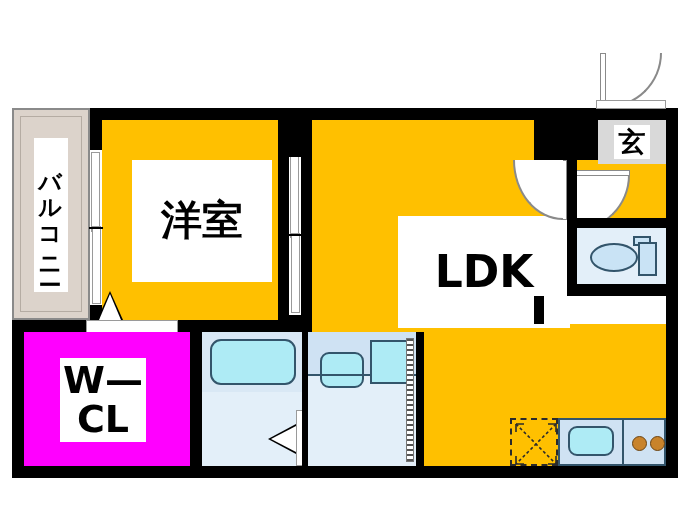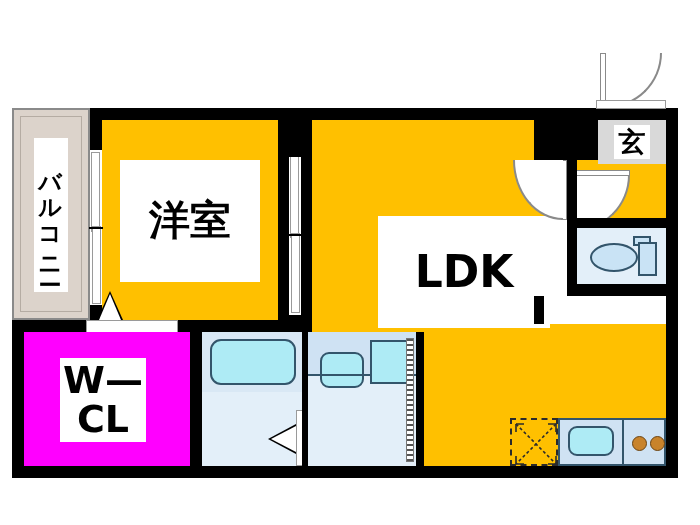--- a/index.html
+++ b/index.html
@@ -40,21 +40,21 @@
     flex-direction: column;
     align-items: center;
     justify-content: center;
     color: #000;
     font-weight: 700;
     line-height: 1.02;
     letter-spacing: 0px;
     text-align: center;
     white-space: nowrap;
   }
-  .label-ldk   { font-size: 44px; }
+  .label-ldk   { font-size: 44px; margin-left: 20px; }
   .label-room  { font-size: 41px; }
   .label-wcl   { font-size: 38px; }
   .label-genkan{ font-size: 27px; background: #ffffff; }
   .label-balc {
     background: #ffffff;
     writing-mode: vertical-rl;
     text-orientation: upright;
     font-size: 23px;
     font-weight: 700;
     letter-spacing: 3px;
@@ -150,21 +150,21 @@
 
   <div class="abs wall" style="left:12px; top:320px; width:12px; height:158px;"></div>
 
   <div class="abs wall" style="left:12px; top:466px; width:666px; height:12px;"></div>
 
   <div class="abs wall" style="left:666px; top:108px; width:12px; height:370px;"></div>
 
   <div class="abs wall" style="left:12px; top:320px; width:412px; height:12px;"></div>
 
   <div class="abs fill-room" style="left:102px; top:120px; width:176px; height:200px;"></div>
-  <div class="abs label-box label-room" style="left:120px; top:160px; width:140px; height:122px;">
+  <div class="abs label-box label-room" style="left:132px; top:160px; width:140px; height:122px;">
     <span>洋室</span>
   </div>
 
   <div class="abs" style="left:90px; top:150px; width:12px; height:155px; background:#ffffff;">
     <div class="slide-panel" style="left:1px; top:2px; width:9px; height:80px;"></div>
     <div class="slide-panel" style="left:2px; top:76px; width:9px; height:78px;"></div>
     <div class="abs" style="left:-1px; top:77px; width:14px; height:2px; background:#000;"></div>
   </div>
 
   <div class="abs tri-up-o" style="left:97px; top:291px;"></div>

